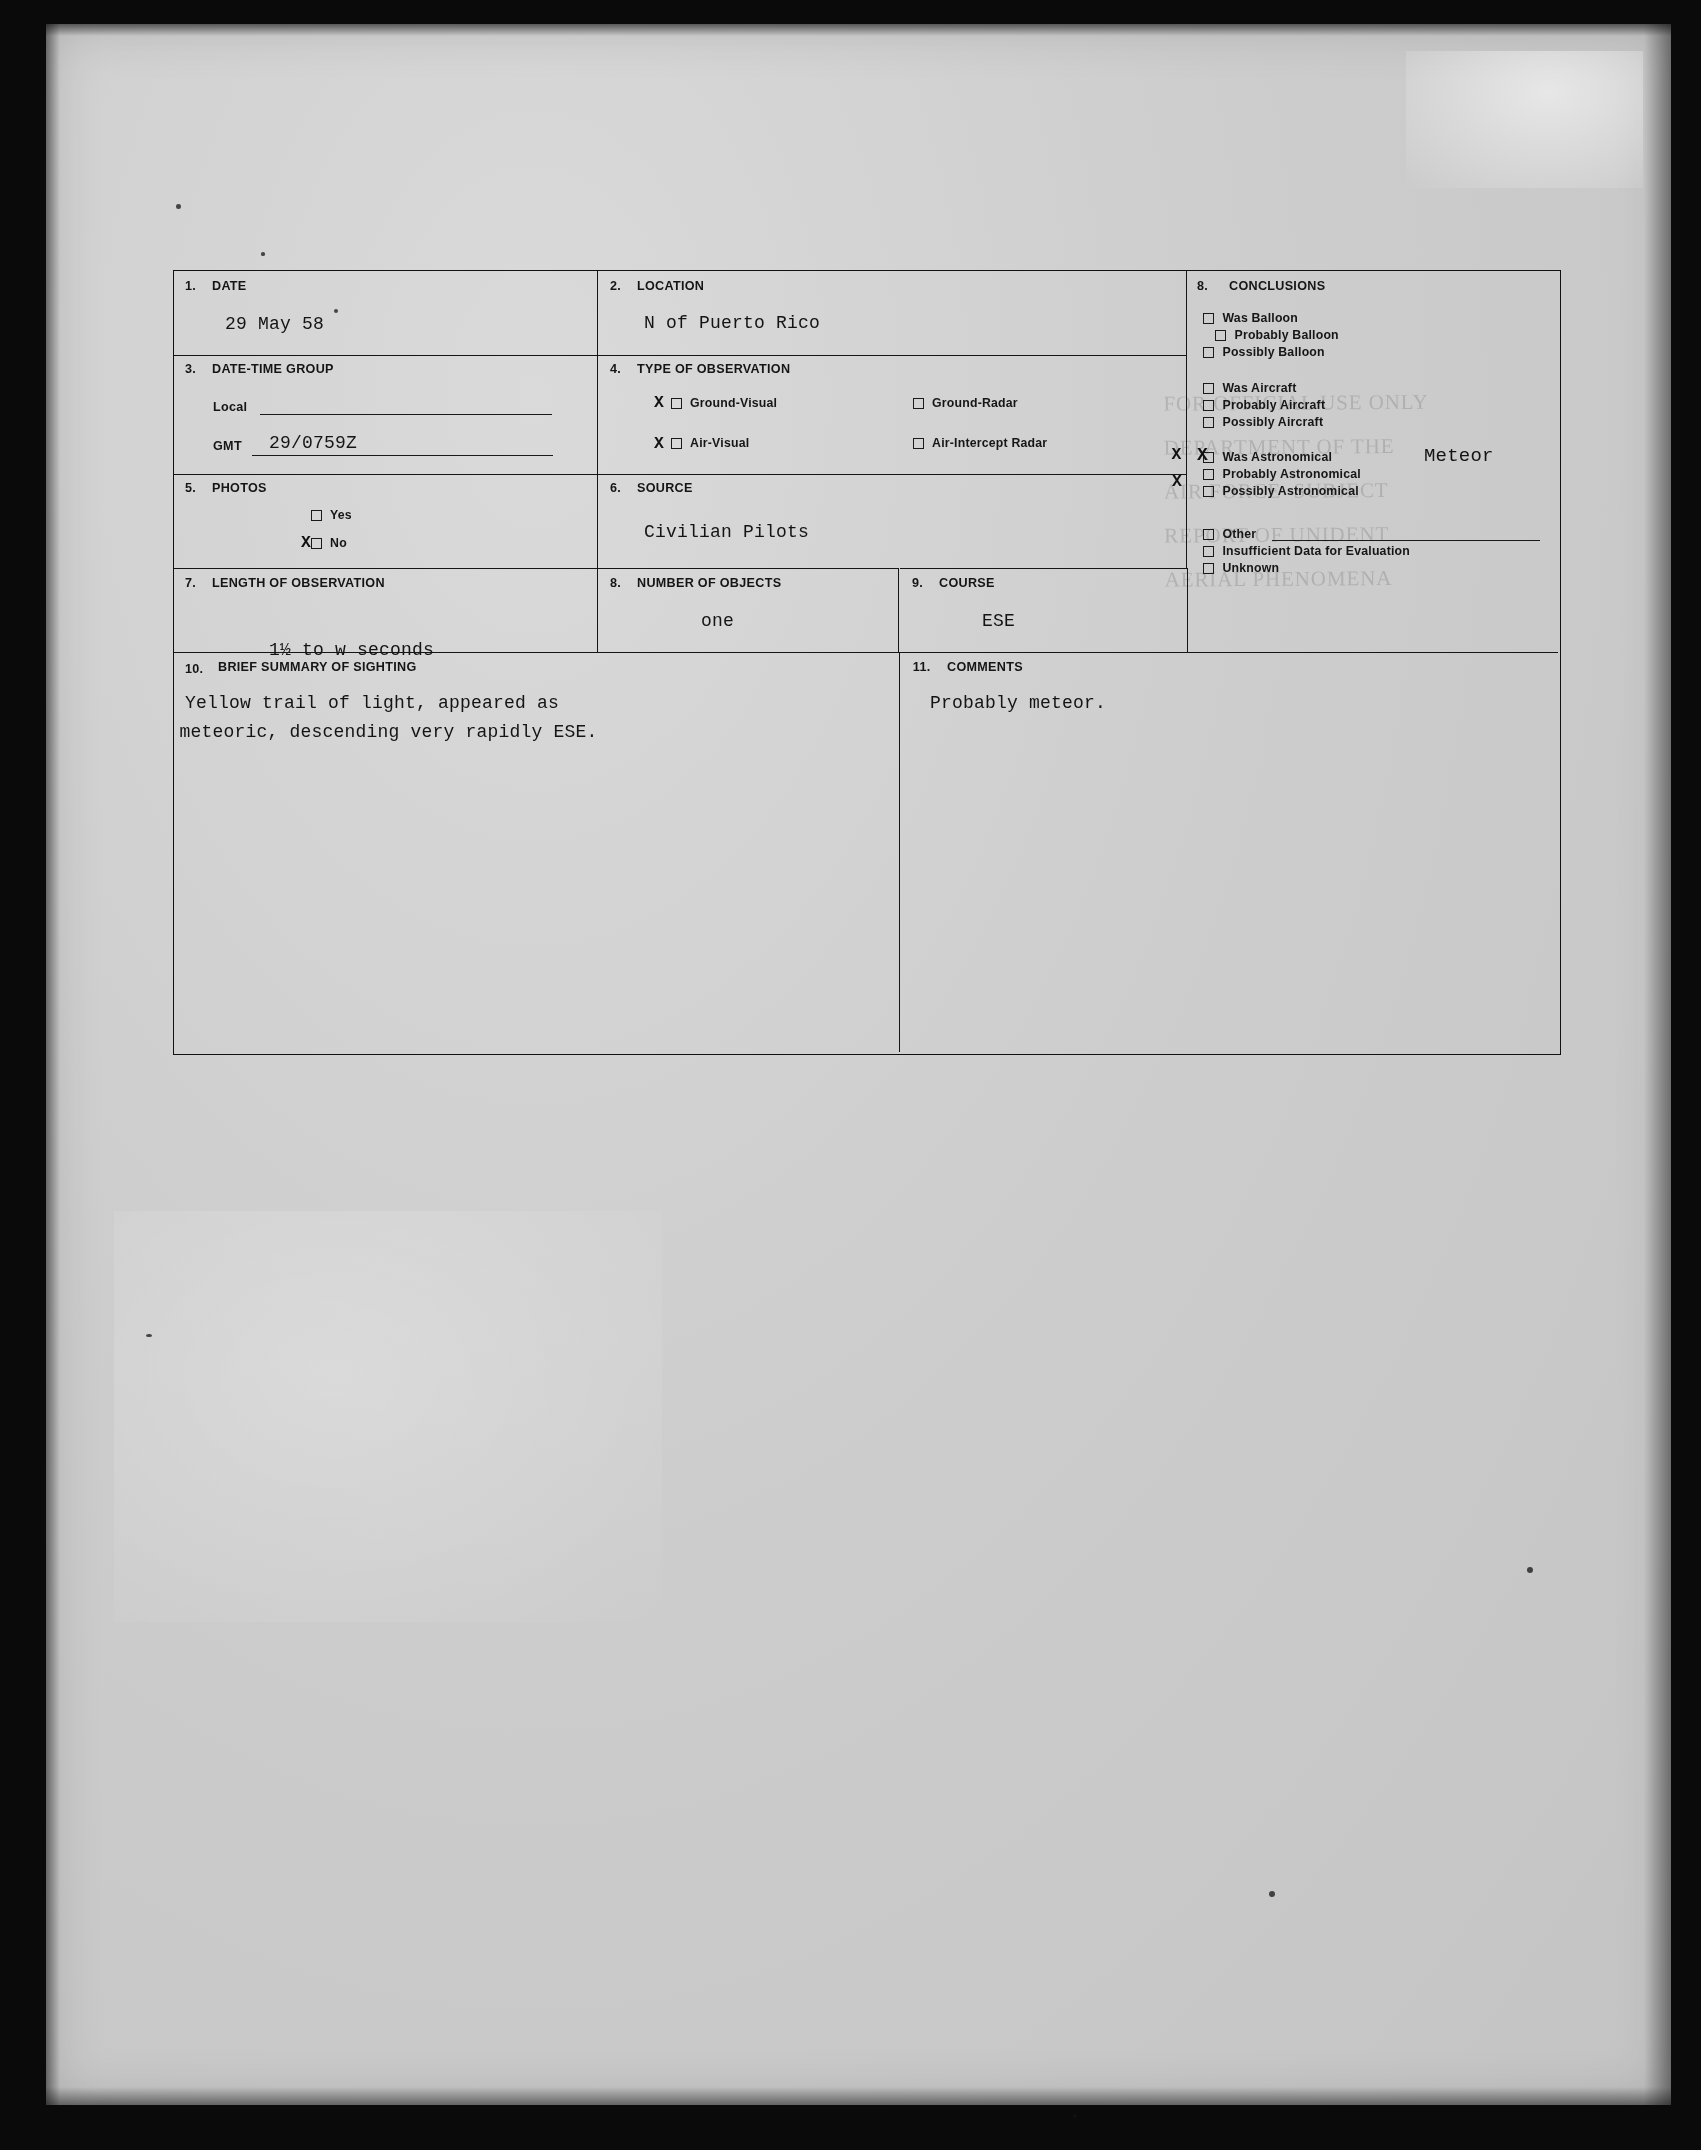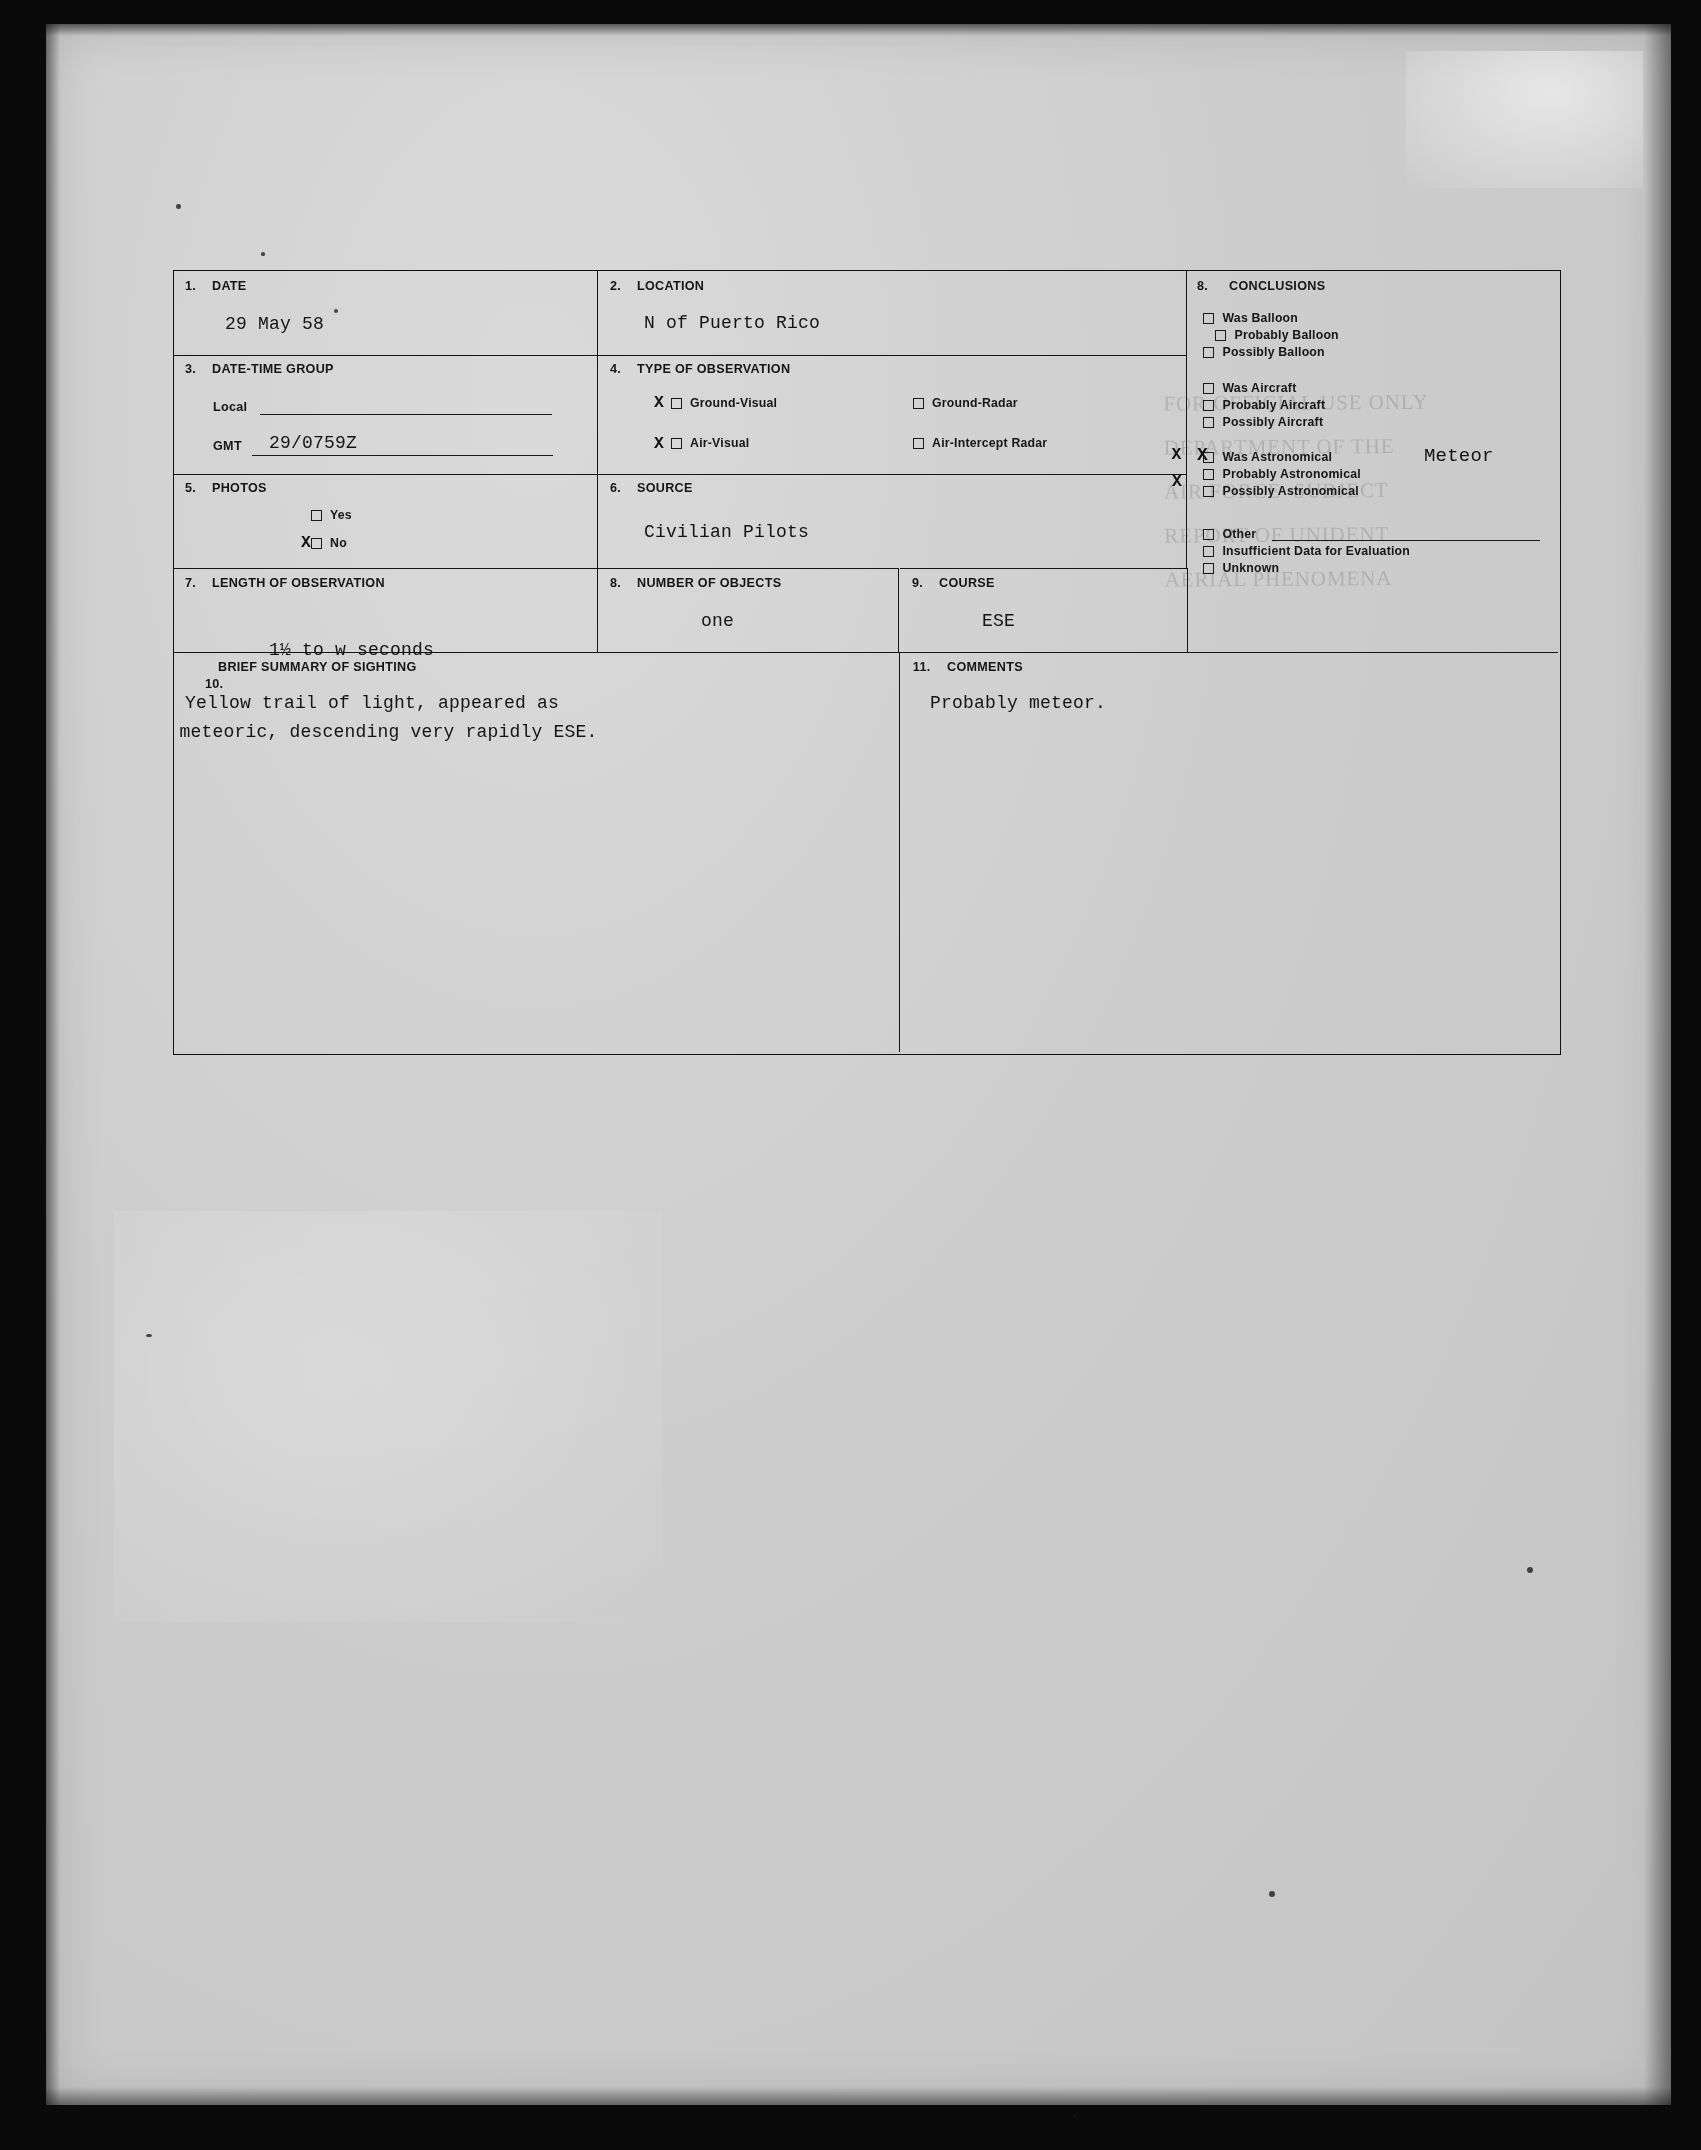--- a/index.html
+++ b/index.html
@@ -354,21 +354,21 @@
           <span class="tw" style="position:absolute; left:103px; top:42px;">one</span>
         </div>
 
         <div class="cell bt br" style="left:726px; top:297px; width:288px; height:84px;">
           <span class="lbl num" style="position:absolute; left:12px; top:7.3px;">9.</span>
           <span class="lbl" style="position:absolute; left:39px; top:7.3px;">COURSE</span>
           <span class="tw" style="position:absolute; left:82px; top:42px;">ESE</span>
         </div>
 
         <div class="cell bt br" style="left:0; top:381px; width:726px; height:400px;">
-          <span class="lbl num" style="position:absolute; left:11px; top:24px;margin-left:20px;">10.</span>
+          <span class="lbl num" style="position:absolute; left:11px; top:9px;">10.</span>
           <span class="lbl" style="position:absolute; left:44px; top:7.3px;">BRIEF SUMMARY OF SIGHTING</span>
           <span class="tw" style="position:absolute; left:11px; top:40px;">Yellow trail of light, appeared as</span>
           <span class="tw" style="position:absolute; left:5.5px; top:69px;">meteoric, descending very rapidly ESE.</span>
         </div>
 
         <div class="cell bt" style="left:726px; top:381px; width:658px; height:400px;">
           <span class="lbl num" style="position:absolute; left:12.8px; top:7.3px;">11.</span>
           <span class="lbl" style="position:absolute; left:47px; top:7.3px;">COMMENTS</span>
           <span class="tw" style="position:absolute; left:30px; top:40px;">Probably meteor.</span>
         </div>

